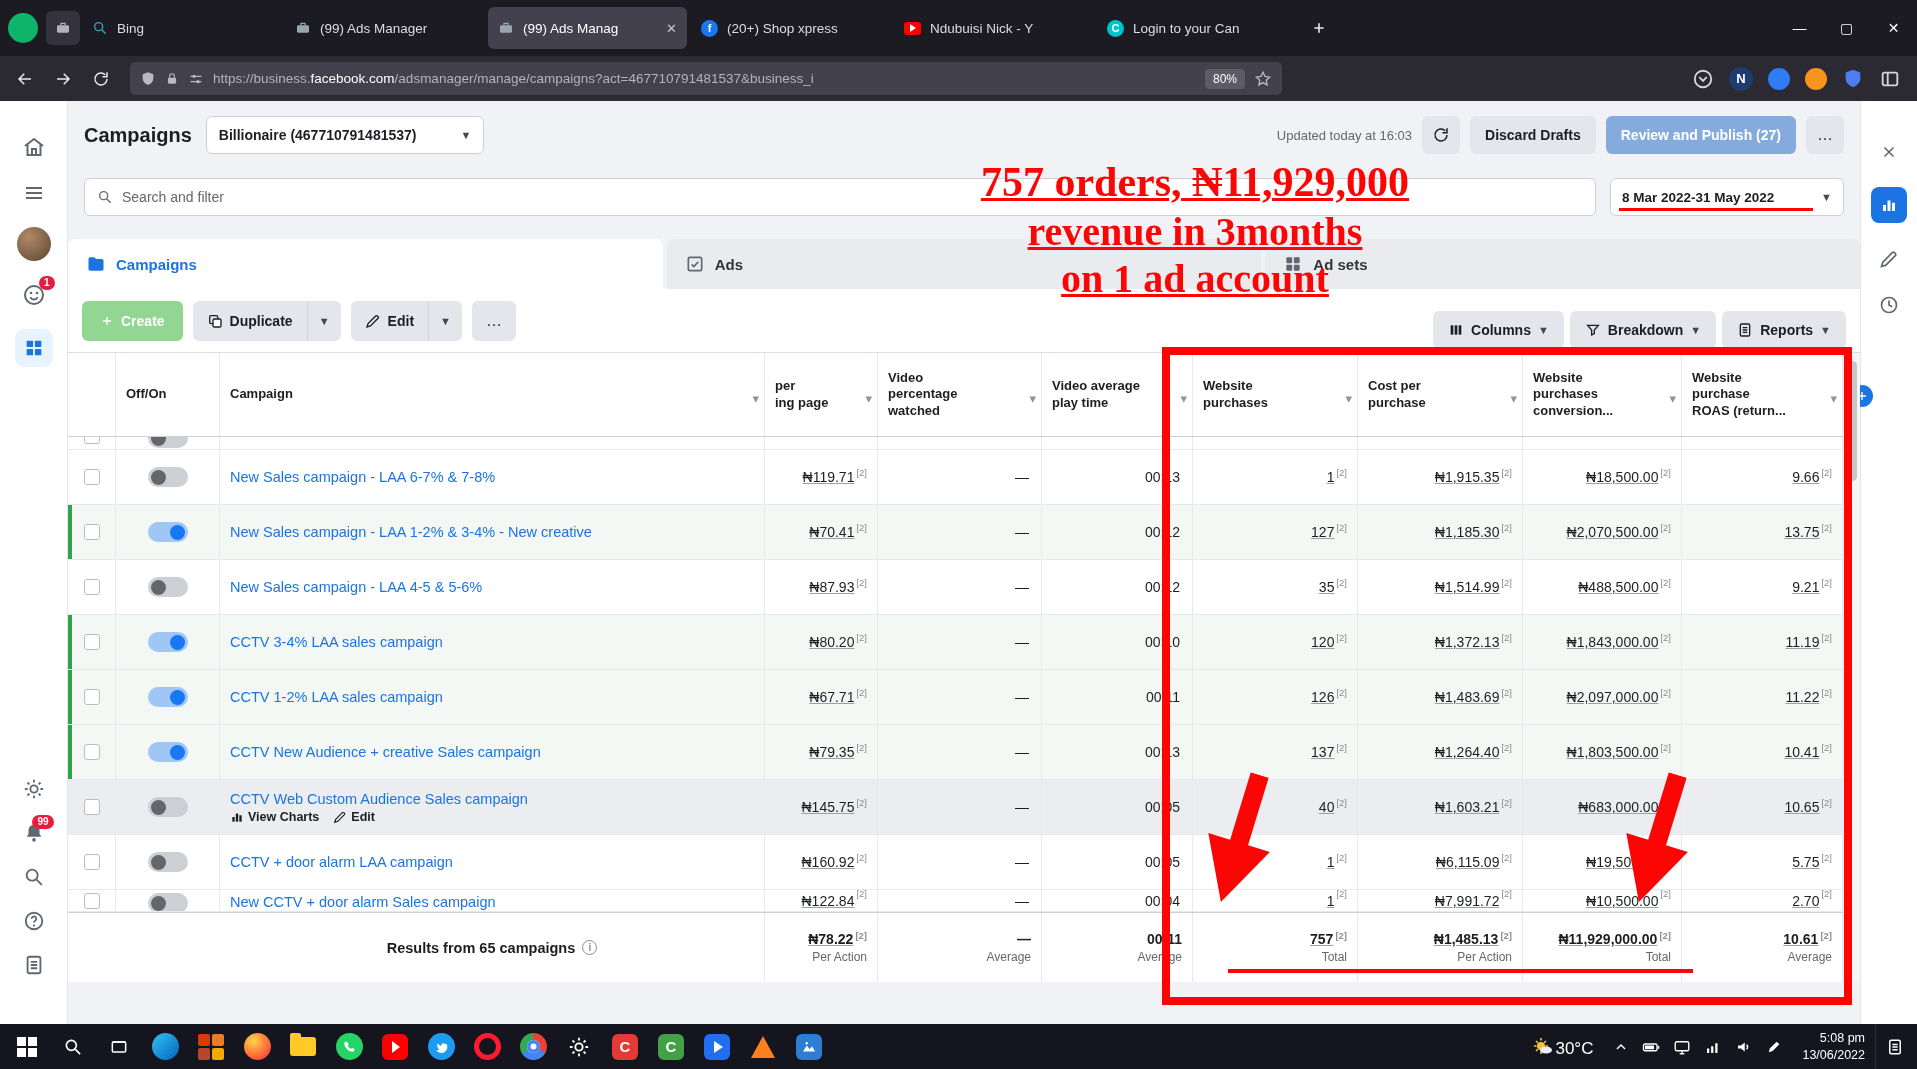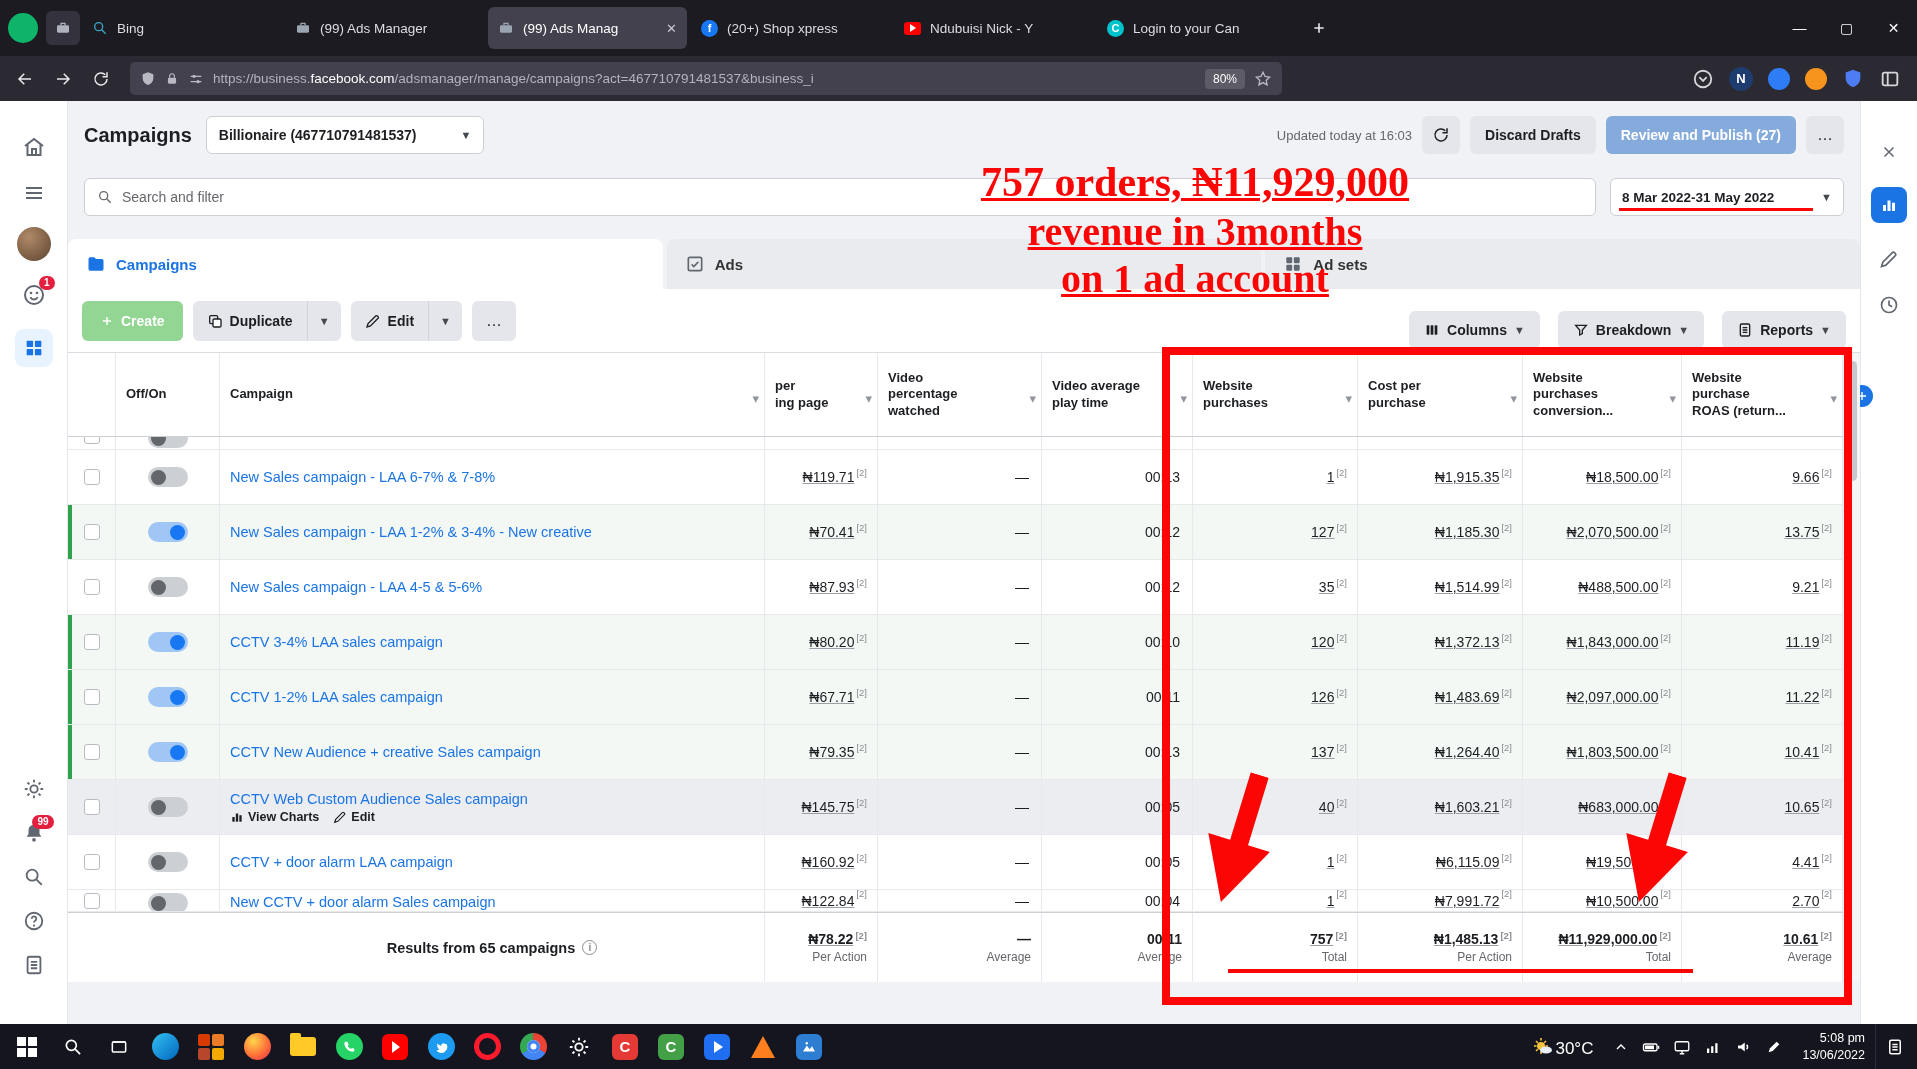--- a/index.html
+++ b/index.html
@@ -71,21 +71,21 @@
   .mh3 { height:64px; display:flex; align-items:flex-end; gap:4px; }
   .level-tab { flex:1; height:50px; display:flex; align-items:center; gap:10px; padding:0 18px; font-size:15px; font-weight:600; color:#333; background:#e9ebee; border-radius:8px 8px 0 0; }
   .level-tab.active { background:#fff; color:#1b74e4; }
   .lt-ico { color:#606770; } .level-tab.active .lt-ico { color:#1b74e4; }
 
   .mh4 { height:64px; background:#fff; display:flex; align-items:center; padding:0 14px; gap:10px; border-bottom:1px solid #dadde1; }
   .btn-create { background:#93d593; color:#fff; border:none; border-radius:6px; height:40px; padding:0 18px; font-size:14px; font-weight:700; display:flex; align-items:center; gap:7px; }
   .split { display:flex; }
   .seg-main { background:#e4e6eb; height:40px; border-radius:6px 0 0 6px; padding:0 14px; display:flex; align-items:center; gap:7px; font-size:14px; font-weight:600; color:#1c1e21; }
   .seg-caret { background:#e4e6eb; border-left:1px solid #d0d3d8; height:40px; width:34px; border-radius:0 6px 6px 0; display:flex; align-items:center; justify-content:center; color:#1c1e21; }
-  .mh4-right { margin-left:auto; display:flex; gap:18px;margin-top:18px; }
+  .mh4-right { margin-left:auto; display:flex; gap:6px;margin-top:18px; }
   .caret-txt { font-size:11px; color:#44494f; }
 
   
   .tablecard { background:#fff; width:1775px; position:relative; }
   .thead { display:flex; height:84px; border-bottom:1px solid #ccd0d5; background:#fff; }
   .th { border-right:1px solid #e7e9ec; padding:8px 10px; font-size:13px; font-weight:600; color:#1c1e21; position:relative; display:flex; flex-direction:column; justify-content:center; line-height:1.25; }
   .th .scaret { position:absolute; right:5px; top:38px; color:#90949c; }
   .th.clip { align-items:flex-start; text-align:right; }
   .c-check { width:48px; } .c-toggle { width:104px; } .c-name { width:545px; }
   .c-cplp { width:113px; } .c-vpct { width:164px; } .c-vtime { width:151px; }
@@ -1011,21 +1011,21 @@
             </div>
     <div class="td num c-cpp">
               <span class="val">₦6,115.09</span>
               <span class="sup">[2]</span>
             </div>
     <div class="td num c-conv">
               <span class="val">₦19,500.00</span>
               <span class="sup">[2]</span>
             </div>
     <div class="td num c-roas">
-              <span class="val">4.41</span>
+              <span class="val">5.75</span>
               <span class="sup">[2]</span>
             </div>
   </div>
 
   <div class="trow partial">
     <div class="td c-check">
               <span class="cb"></span>
             </div>
     <div class="td c-toggle">
               <span class="toggle"></span>

